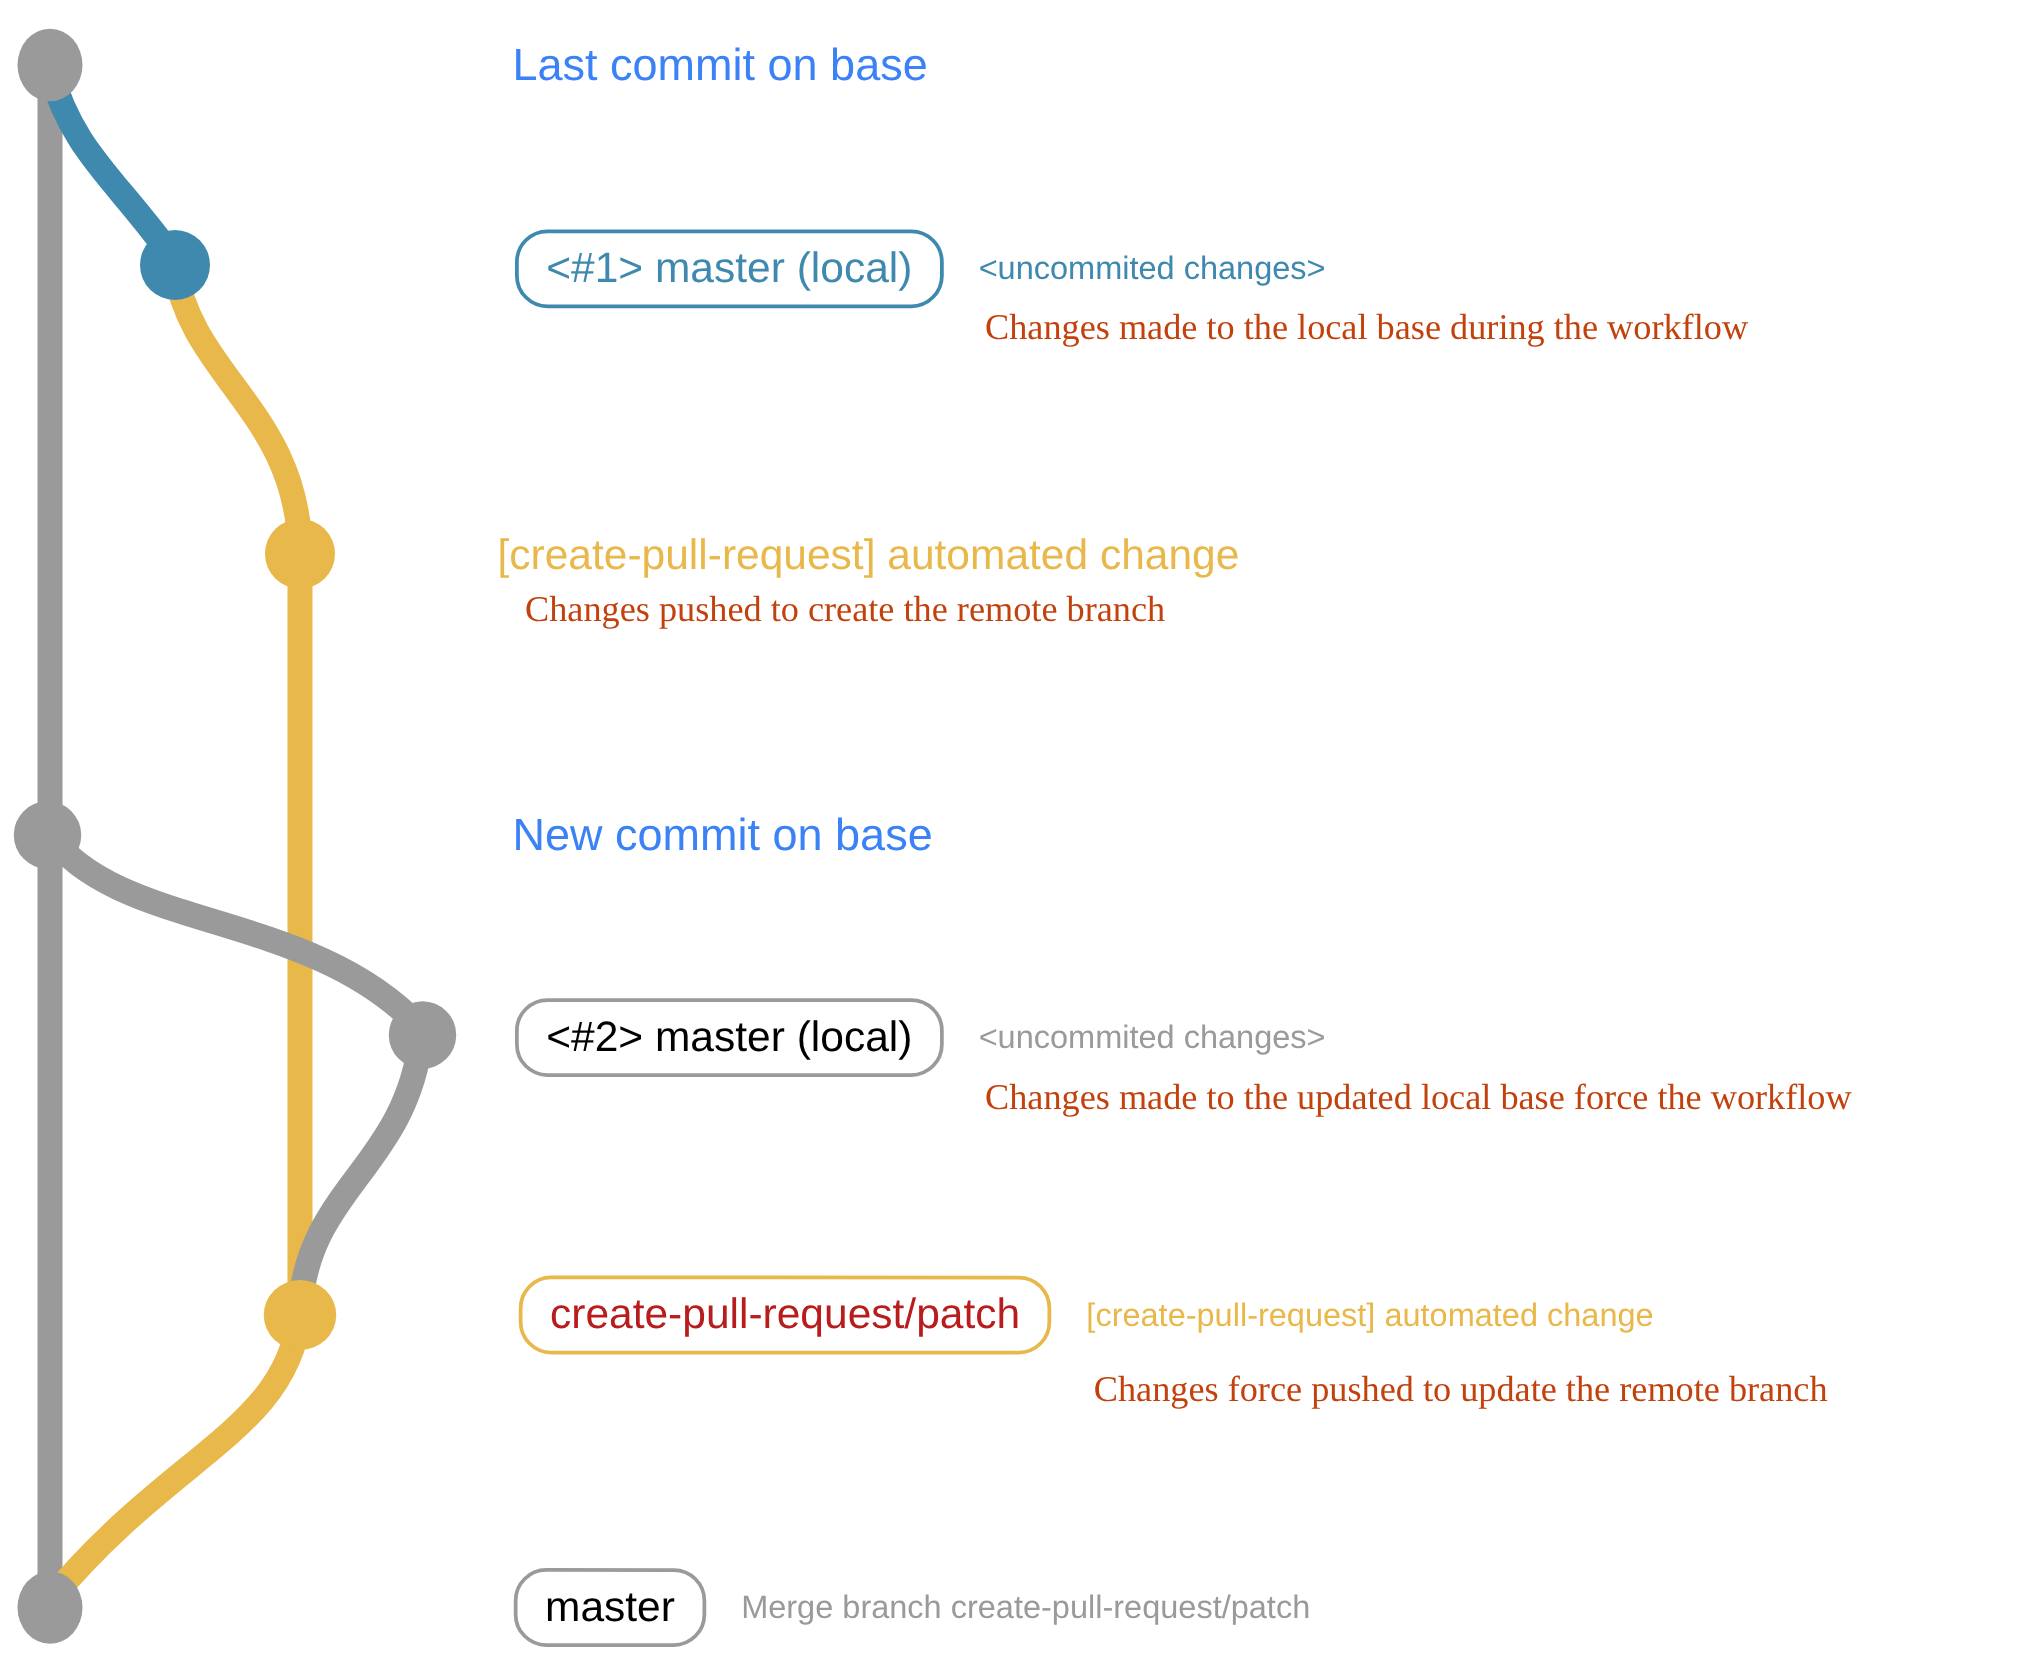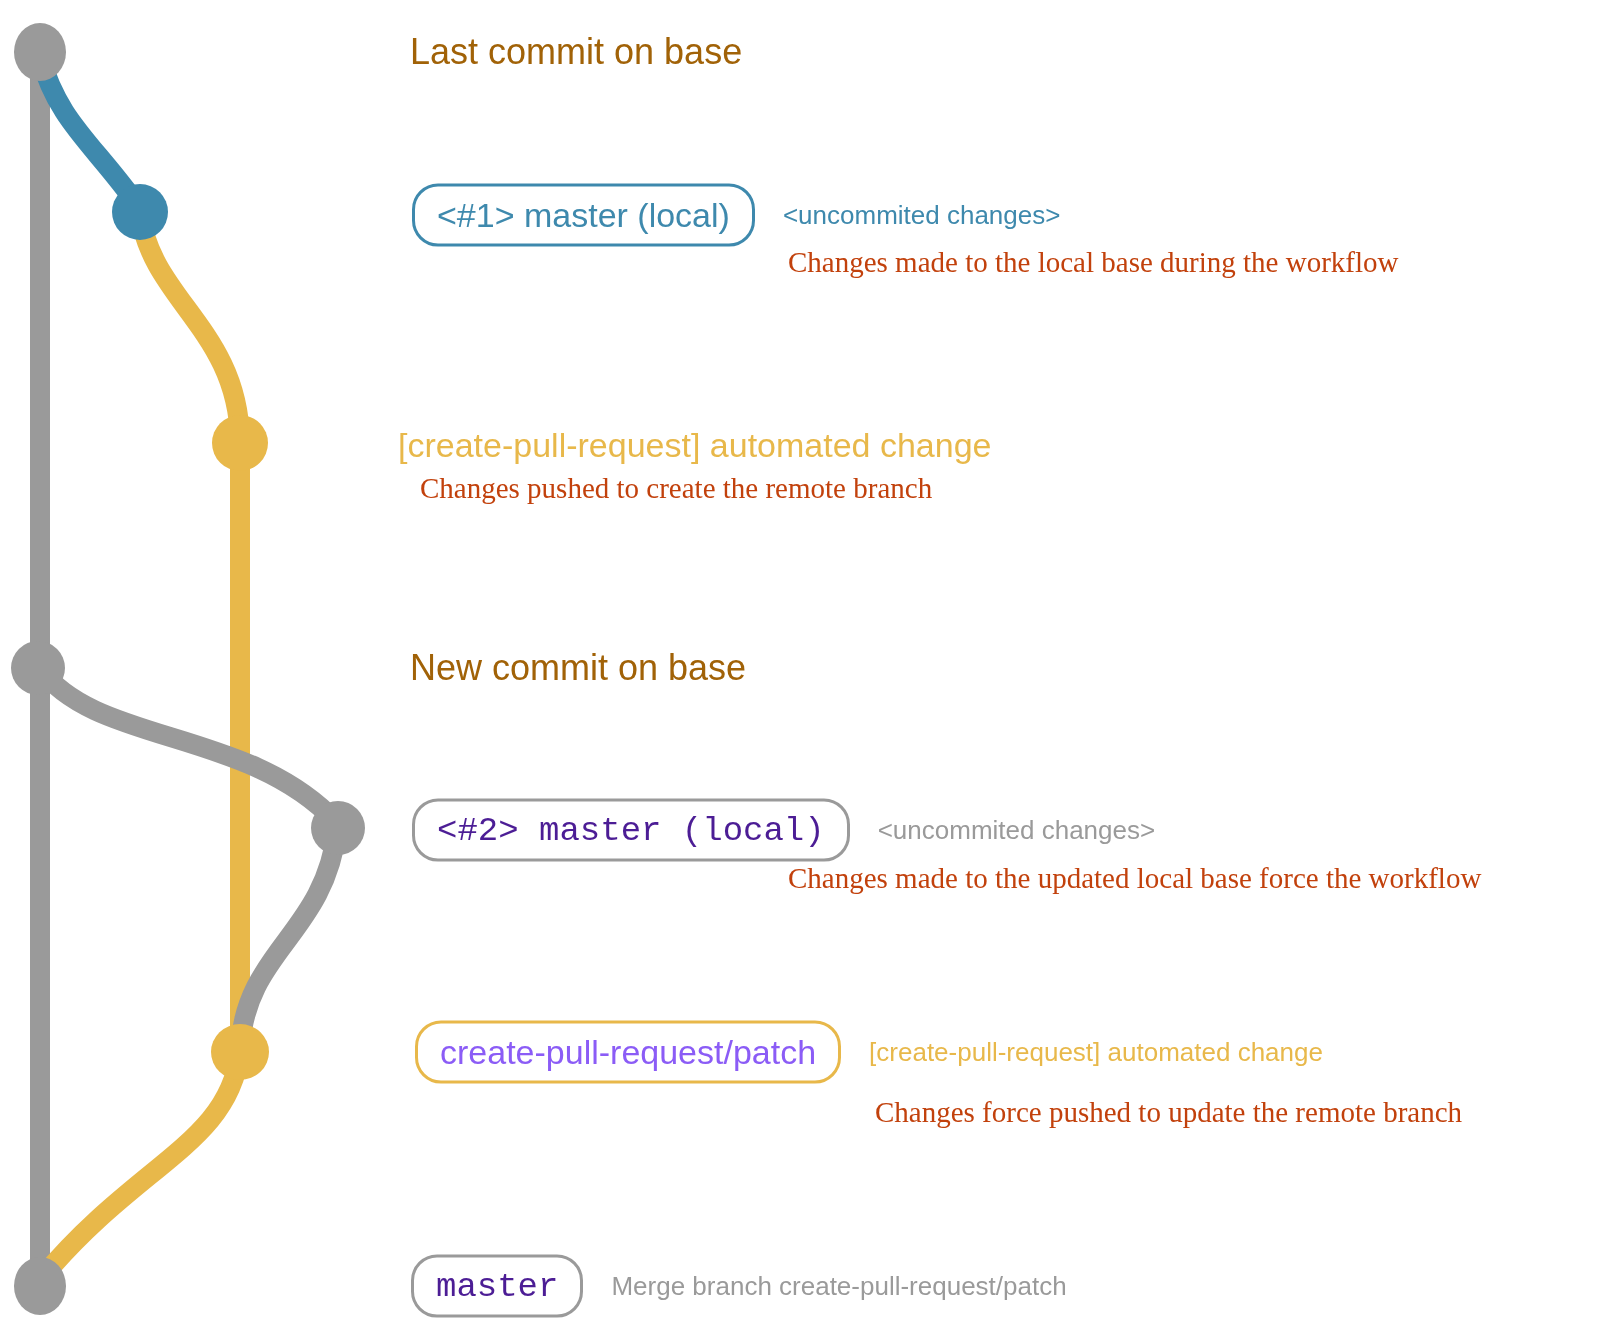--- a/index.html
+++ b/index.html
@@ -11,28 +11,28 @@
   .rowflex{
     position:absolute;display:flex;align-items:center;gap:28px;
     transform:translateY(-50%);white-space:nowrap;
   }
   .badge{
     display:inline-flex;align-items:center;justify-content:center;
     border:3px solid;border-radius:26px;height:57px;padding:0 22px;
     font-size:34px;background:#ffffff;white-space:nowrap;
   }
   .badge.blue{border-color:#3E89AD;color:#3E89AD;}
-  .badge.gray{border-color:#9A9A9A;color:#4c1d95;font-family:Liberation Mono, monospace;}
-  .badge.yellow{border-color:#E8B84A;color:#8b5cf6;}
+  .badge.gray{border-color:#9A9A9A;color:#000000;}
+  .badge.yellow{border-color:#E8B84A;color:#b91c1c;}
   .side-label{font-size:26px;}
   .side-label.blue{color:#3E89AD;}
   .side-label.gray{color:#9A9A9A;}
   .side-label.yellow{color:#E8B84A;}
   .plain-label{
-    position:absolute;transform:translateY(-50%);font-size:36px;color:#a16207;
+    position:absolute;transform:translateY(-50%);font-size:36px;color:#3b82f6;
     white-space:nowrap;
   }
   .desc{
     position:absolute;font-family:"Liberation Serif", serif;font-size:29px;
     color:#c2410c;white-space:nowrap;
   }
 </style>
 </head>
 <body>
 

